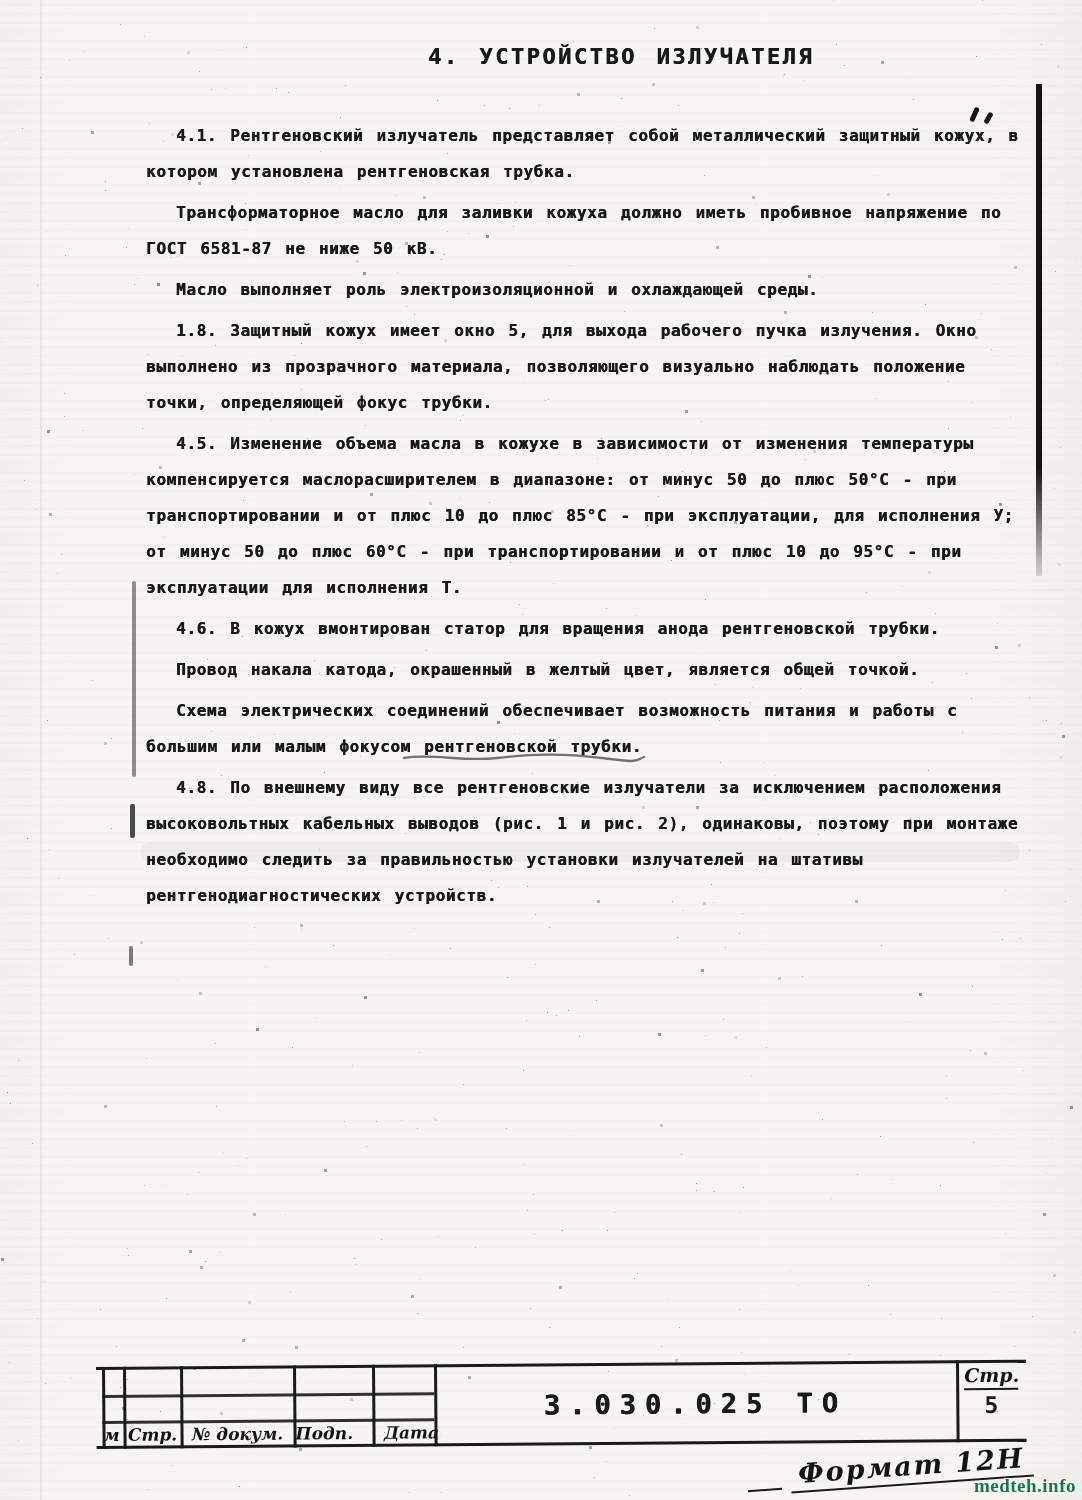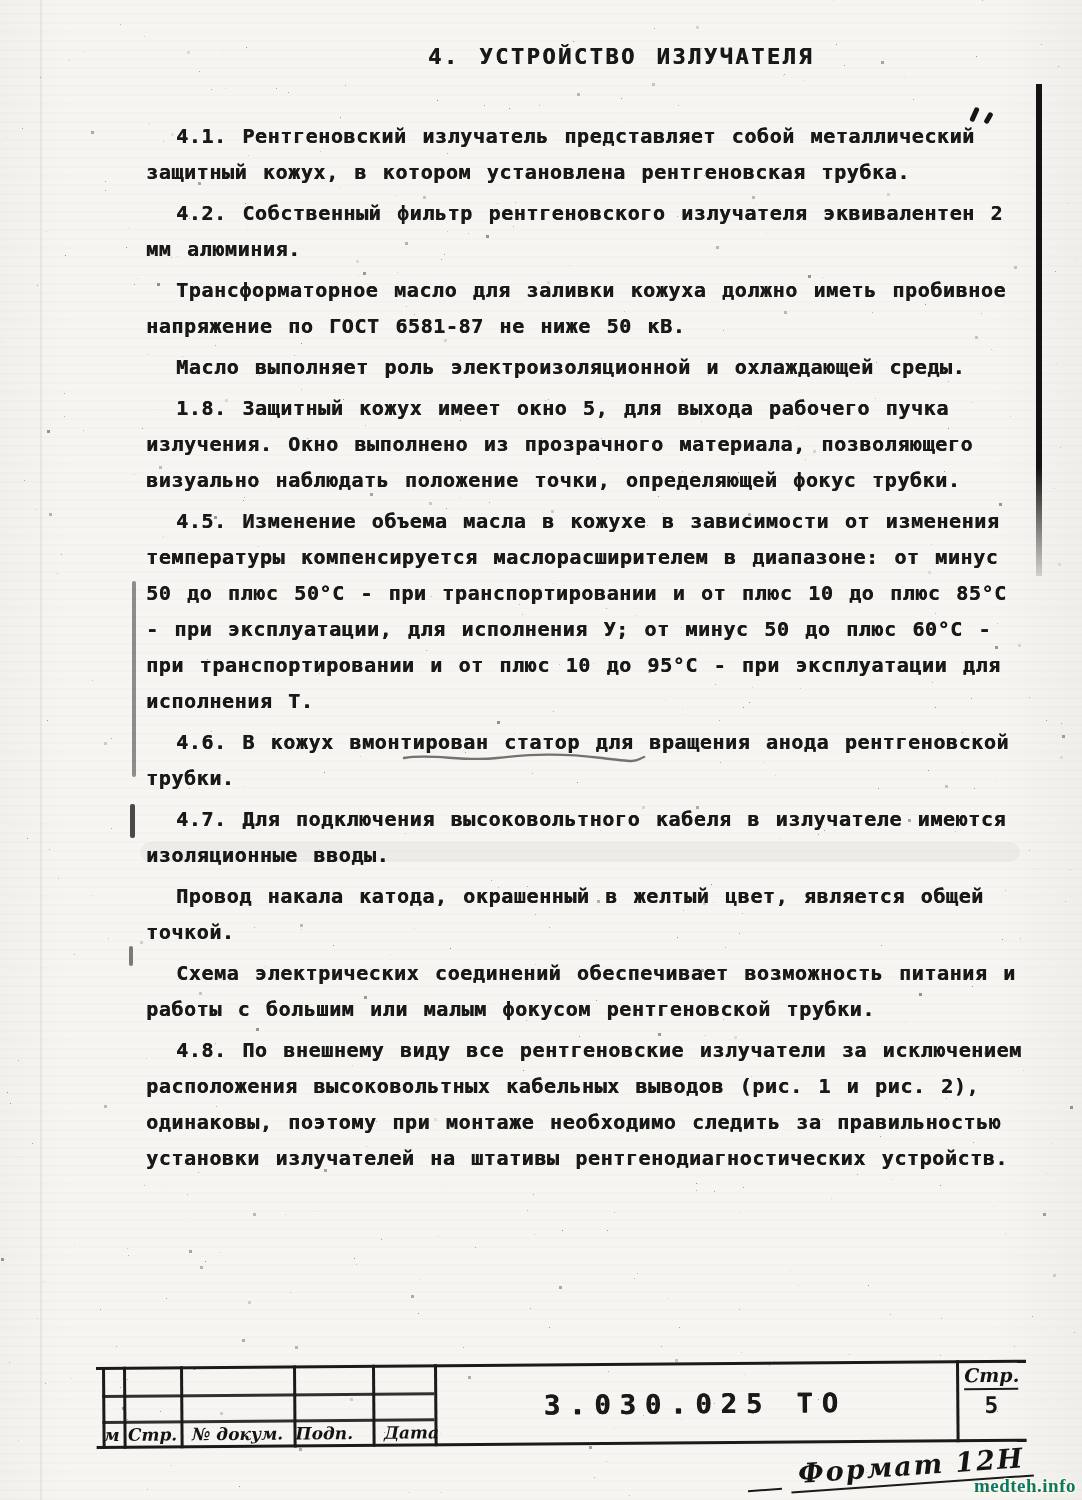--- a/index.html
+++ b/index.html
@@ -27,21 +27,21 @@
     position:absolute; left:428px; top:44px;
     font-size:22px; font-weight:700; letter-spacing:2.5px; word-spacing:4px;
     text-shadow:0.5px 0 0 #111;
     white-space:nowrap;
   }
 
   .body-text {
     position:absolute; left:146px; top:118px; width:878px;
   }
   .para {
-    font-size:20px; line-height:36px; font-weight:700;
+    font-size:16px; line-height:36px; font-weight:700;
     letter-spacing:0.6px; word-spacing:3px;
     text-indent:30px;
     margin-bottom:5px;
     text-shadow:0.45px 0 0 #141414;
   }
 
   
   .right-scan-line {
     position:absolute; left:1036px; top:84px; width:6px; height:492px;
     background:linear-gradient(#141414 0 78%, rgba(20,20,20,0.45) 92%, rgba(20,20,20,0.15));
@@ -137,27 +137,25 @@
 <div class="paper"></div>
 <div class="noise" id="noise">
     <div style="position: absolute; left: 0px; top: 0px; width: 1px; height: 1px; background: transparent; box-shadow: rgba(25, 25, 25, 0.33) 649px 671px 0px 1px, rgba(25, 25, 25, 0.32) 189px 788px 0px 0px, rgba(25, 25, 25, 0.42) 935px 707px 0px 0px, rgba(25, 25, 25, 0.27) 805px 459px 0px 0px, rgba(25, 25, 25, 0.26) 742px 913px 0px 0px, rgba(25, 25, 25, 0.09) 904px 77px 0px 0px, rgba(25, 25, 25, 0.38) 288px 92px 0px 0px, rgba(25, 25, 25, 0.4) 573px 41px 0px 0px, rgba(25, 25, 25, 0.25) 527px 1210px 0px 0px, rgba(25, 25, 25, 0.31) 40px 77px 0px 0px, rgba(25, 25, 25, 0.2) 265px 966px 0px 0px, rgba(25, 25, 25, 0.16) 798px 1285px 0px 0px, rgba(25, 25, 25, 0.33) 307px 438px 0px 0px, rgba(25, 25, 25, 0.11) 735px 1037px 0px 1px, rgba(25, 25, 25, 0.13) 1019px 645px 0px 1px, rgba(25, 25, 25, 0.26) 120px 24px 0px 0px, rgba(25, 25, 25, 0.35) 661px 1346px 0px 0px, rgba(25, 25, 25, 0.15) 1010px 416px 0px 0px, rgba(25, 25, 25, 0.46) 562px 1230px 0px 0px, rgba(25, 25, 25, 0.3) 608px 1371px 0px 0px, rgba(25, 25, 25, 0.36) 364px 892px 0px 0px, rgba(25, 25, 25, 0.34) 319px 673px 0px 0px, rgba(25, 25, 25, 0.29) 1074px 1332px 0px 0px, rgba(25, 25, 25, 0.2) 320px 151px 0px 0px, rgba(25, 25, 25, 0.26) 849px 1354px 0px 0px, rgba(25, 25, 25, 0.15) 888px 194px 0px 1px, rgba(25, 25, 25, 0.24) 766px 1047px 0px 0px, rgba(25, 25, 25, 0.16) 177px 979px 0px 0px, rgba(25, 25, 25, 0.38) 679px 1327px 0px 0px, rgba(25, 25, 25, 0.22) 424px 197px 0px 1px, rgba(25, 25, 25, 0.41) 10px 1103px 0px 0px, rgba(25, 25, 25, 0.27) 981px 313px 0px 0px, rgba(25, 25, 25, 0.35) 199px 71px 0px 0px, rgba(25, 25, 25, 0.09) 315px 412px 0px 0px, rgba(25, 25, 25, 0.46) 239px 1486px 0px 0px, rgba(25, 25, 25, 0.19) 177px 256px 0px 0px, rgba(25, 25, 25, 0.34) 426px 650px 0px 0px, rgba(25, 25, 25, 0.2) 430px 503px 0px 1px, rgba(25, 25, 25, 0.3) 535px 914px 0px 0px, rgba(25, 25, 25, 0.2) 254px 487px 0px 0px, rgba(25, 25, 25, 0.34) 723px 330px 0px 0px, rgba(25, 25, 25, 0.1) 339px 187px 0px 0px, rgba(25, 25, 25, 0.22) 624px 311px 0px 0px, rgba(25, 25, 25, 0.25) 769px 1365px 0px 0px, rgba(25, 25, 25, 0.4) 166px 1298px 0px 0px, rgba(25, 25, 25, 0.32) 966px 673px 0px 0px, rgba(25, 25, 25, 0.29) 872px 312px 0px 0px, rgba(25, 25, 25, 0.4) 1063px 736px 0px 1px, rgba(25, 25, 25, 0.14) 803px 80px 0px 0px, rgba(25, 25, 25, 0.46) 547px 1012px 0px 0px, rgba(25, 25, 25, 0.4) 881px 945px 0px 0px, rgba(25, 25, 25, 0.41) 647px 525px 0px 0px, rgba(25, 25, 25, 0.32) 735px 522px 0px 1px, rgba(25, 25, 25, 0.22) 356px 1264px 0px 0px, rgba(25, 25, 25, 0.36) 22px 128px 0px 0px, rgba(25, 25, 25, 0.35) 1032px 1316px 0px 0px, rgba(25, 25, 25, 0.1) 157px 409px 0px 0px, rgba(25, 25, 25, 0.35) 314px 660px 0px 0px, rgba(25, 25, 25, 0.33) 857px 1174px 0px 0px, rgba(25, 25, 25, 0.25) 559px 664px 0px 0px, rgba(25, 25, 25, 0.14) 459px 497px 0px 0px, rgba(25, 25, 25, 0.29) 545px 400px 0px 0px, rgba(25, 25, 25, 0.08) 699px 654px 0px 0px, rgba(25, 25, 25, 0.41) 160px 1411px 0px 0px, rgba(25, 25, 25, 0.39) 465px 752px 0px 0px, rgba(25, 25, 25, 0.35) 61px 554px 0px 0px, rgba(25, 25, 25, 0.37) 609px 142px 0px 1px, rgba(25, 25, 25, 0.39) 714px 1191px 0px 0px, rgba(25, 25, 25, 0.12) 569px 265px 0px 0px, rgba(25, 25, 25, 0.33) 64px 393px 0px 0px, rgba(25, 25, 25, 0.23) 606px 1461px 0px 0px, rgba(25, 25, 25, 0.28) 365px 425px 0px 0px, rgba(25, 25, 25, 0.18) 221px 1413px 0px 1px, rgba(25, 25, 25, 0.34) 560px 1287px 0px 1px, rgba(25, 25, 25, 0.27) 614px 1212px 0px 0px, rgba(25, 25, 25, 0.29) 810px 822px 0px 0px, rgba(25, 25, 25, 0.37) 590px 1447px 0px 1px, rgba(25, 25, 25, 0.41) 333px 945px 0px 0px, rgba(25, 25, 25, 0.41) 418px 1313px 0px 0px, rgba(25, 25, 25, 0.4) 446px 508px 0px 0px, rgba(25, 25, 25, 0.14) 667px 1298px 0px 0px, rgba(25, 25, 25, 0.18) 310px 1438px 0px 0px, rgba(25, 25, 25, 0.35) 681px 1154px 0px 0px, rgba(25, 25, 25, 0.29) 201px 1267px 0px 1px, rgba(25, 25, 25, 0.42) 509px 108px 0px 0px, rgba(25, 25, 25, 0.31) 729px 630px 0px 0px, rgba(25, 25, 25, 0.14) 775px 775px 0px 0px, rgba(25, 25, 25, 0.39) 105px 181px 0px 0px, rgba(25, 25, 25, 0.09) 905px 1022px 0px 0px, rgba(25, 25, 25, 0.41) 292px 1047px 0px 0px, rgba(25, 25, 25, 0.21) 676px 1360px 0px 1px, rgba(25, 25, 25, 0.26) 108px 938px 0px 0px, rgba(25, 25, 25, 0.28) 301px 389px 0px 0px, rgba(25, 25, 25, 0.38) 527px 886px 0px 0px, rgba(25, 25, 25, 0.1) 744px 1374px 0px 0px, rgba(25, 25, 25, 0.17) 36px 509px 0px 0px, rgba(25, 25, 25, 0.21) 1070px 869px 0px 0px, rgba(25, 25, 25, 0.38) 701px 48px 0px 0px, rgba(25, 25, 25, 0.27) 406px 306px 0px 0px, rgba(25, 25, 25, 0.24) 149px 123px 0px 0px, rgba(25, 25, 25, 0.44) 940px 1185px 0px 0px, rgba(25, 25, 25, 0.34) 189px 218px 0px 0px, rgba(25, 25, 25, 0.13) 223px 1152px 0px 0px, rgba(25, 25, 25, 0.16) 713px 902px 0px 0px, rgba(25, 25, 25, 0.1) 996px 781px 0px 0px, rgba(25, 25, 25, 0.1) 1034px 868px 0px 0px, rgba(25, 25, 25, 0.18) 352px 1065px 0px 0px, rgba(25, 25, 25, 0.32) 932px 682px 0px 0px, rgba(25, 25, 25, 0.11) 548px 282px 0px 1px, rgba(25, 25, 25, 0.26) 147px 1489px 0px 0px, rgba(25, 25, 25, 0.34) 549px 927px 0px 0px, rgba(25, 25, 25, 0.21) 171px 1465px 0px 0px, rgba(25, 25, 25, 0.25) 221px 775px 0px 0px, rgba(25, 25, 25, 0.09) 524px 377px 0px 0px, rgba(25, 25, 25, 0.18) 931px 544px 0px 0px, rgba(25, 25, 25, 0.1) 544px 61px 0px 0px, rgba(25, 25, 25, 0.39) 973px 1142px 0px 0px, rgba(25, 25, 25, 0.26) 58px 878px 0px 0px, rgba(25, 25, 25, 0.3) 553px 711px 0px 0px, rgba(25, 25, 25, 0.34) 18px 1060px 0px 0px, rgba(25, 25, 25, 0.43) 198px 552px 0px 0px, rgba(25, 25, 25, 0.26) 301px 925px 0px 1px, rgba(25, 25, 25, 0.25) 49px 849px 0px 0px, rgba(25, 25, 25, 0.35) 506px 1128px 0px 0px, rgba(25, 25, 25, 0.26) 643px 1415px 0px 0px, rgba(25, 25, 25, 0.28) 9px 1362px 0px 0px, rgba(25, 25, 25, 0.31) 526px 1020px 0px 0px, rgba(25, 25, 25, 0.45) 920px 994px 0px 1px, rgba(25, 25, 25, 0.39) 1044px 1214px 0px 1px, rgba(25, 25, 25, 0.09) 172px 134px 0px 1px, rgba(25, 25, 25, 0.37) 530px 1308px 0px 0px, rgba(25, 25, 25, 0.43) 354px 1258px 0px 0px, rgba(25, 25, 25, 0.22) 708px 375px 0px 0px, rgba(25, 25, 25, 0.17) 783px 75px 0px 0px, rgba(25, 25, 25, 0.45) 671px 560px 0px 0px, rgba(25, 25, 25, 0.09) 442px 1186px 0px 0px, rgba(25, 25, 25, 0.31) 739px 1309px 0px 0px, rgba(25, 25, 25, 0.4) 971px 698px 0px 0px, rgba(25, 25, 25, 0.28) 682px 471px 0px 0px, rgba(25, 25, 25, 0.11) 1076px 258px 0px 0px, rgba(25, 25, 25, 0.31) 696px 1190px 0px 0px, rgba(25, 25, 25, 0.14) 902px 586px 0px 0px, rgba(25, 25, 25, 0.35) 1055px 271px 0px 0px, rgba(25, 25, 25, 0.42) 612px 818px 0px 0px, rgba(25, 25, 25, 0.12) 833px 0px 0px 0px, rgba(25, 25, 25, 0.28) 982px 0px 0px 0px, rgba(25, 25, 25, 0.08) 62px 1115px 0px 0px, rgba(25, 25, 25, 0.16) 438px 1236px 0px 0px, rgba(25, 25, 25, 0.32) 802px 976px 0px 0px, rgba(25, 25, 25, 0.24) 637px 1273px 0px 0px, rgba(25, 25, 25, 0.15) 635px 615px 0px 0px, rgba(25, 25, 25, 0.19) 146px 1058px 0px 0px, rgba(25, 25, 25, 0.31) 997px 1411px 0px 0px, rgba(25, 25, 25, 0.42) 365px 997px 0px 1px, rgba(25, 25, 25, 0.27) 749px 514px 0px 1px, rgba(25, 25, 25, 0.2) 991px 349px 0px 0px, rgba(25, 25, 25, 0.09) 1061px 757px 0px 1px, rgba(25, 25, 25, 0.18) 704px 903px 0px 1px, rgba(25, 25, 25, 0.2) 1040px 335px 0px 1px, rgba(25, 25, 25, 0.19) 553px 583px 0px 0px, rgba(25, 25, 25, 0.27) 1020px 938px 0px 0px, rgba(25, 25, 25, 0.3) 394px 667px 0px 0px, rgba(25, 25, 25, 0.42) 972px 986px 0px 0px, rgba(25, 25, 25, 0.32) 634px 1278px 0px 0px, rgba(25, 25, 25, 0.32) 491px 880px 0px 0px, rgba(25, 25, 25, 0.35) 441px 259px 0px 0px, rgba(25, 25, 25, 0.13) 413px 489px 0px 0px, rgba(25, 25, 25, 0.25) 701px 421px 0px 0px, rgba(25, 25, 25, 0.16) 756px 204px 0px 0px, rgba(25, 25, 25, 0.21) 301px 929px 0px 0px, rgba(25, 25, 25, 0.11) 665px 700px 0px 0px, rgba(25, 25, 25, 0.41) 215px 517px 0px 1px, rgba(25, 25, 25, 0.33) 1029px 697px 0px 0px, rgba(25, 25, 25, 0.23) 661px 1125px 0px 1px, rgba(25, 25, 25, 0.3) 406px 243px 0px 1px, rgba(25, 25, 25, 0.12) 188px 52px 0px 1px, rgba(25, 25, 25, 0.45) 577px 782px 0px 0px, rgba(25, 25, 25, 0.42) 568px 1010px 0px 0px, rgba(25, 25, 25, 0.43) 955px 132px 0px 0px, rgba(25, 25, 25, 0.25) 419px 1052px 0px 0px, rgba(25, 25, 25, 0.33) 350px 556px 0px 0px, rgba(25, 25, 25, 0.3) 941px 1318px 0px 0px, rgba(25, 25, 25, 0.3) 532px 773px 0px 0px, rgba(25, 25, 25, 0.24) 441px 1492px 0px 0px, rgba(25, 25, 25, 0.13) 46px 231px 0px 0px, rgba(25, 25, 25, 0.25) 366px 1146px 0px 0px, rgba(25, 25, 25, 0.25) 409px 1492px 0px 0px, rgba(25, 25, 25, 0.3) 376px 1121px 0px 0px, rgba(25, 25, 25, 0.22) 285px 169px 0px 0px, rgba(25, 25, 25, 0.37) 127px 1419px 0px 0px, rgba(25, 25, 25, 0.41) 621px 98px 0px 0px, rgba(25, 25, 25, 0.45) 205px 1261px 0px 0px, rgba(25, 25, 25, 0.23) 487px 625px 0px 0px, rgba(25, 25, 25, 0.23) 57px 573px 0px 0px, rgba(25, 25, 25, 0.17) 18px 1440px 0px 0px, rgba(25, 25, 25, 0.38) 134px 284px 0px 0px, rgba(25, 25, 25, 0.17) 1054px 1275px 0px 1px, rgba(25, 25, 25, 0.16) 763px 762px 0px 0px, rgba(25, 25, 25, 0.43) 2px 1259px 0px 1px, rgba(25, 25, 25, 0.44) 245px 203px 0px 0px, rgba(25, 25, 25, 0.32) 725px 947px 0px 0px, rgba(25, 25, 25, 0.4) 743px 1187px 0px 0px, rgba(25, 25, 25, 0.11) 244px 786px 0px 0px, rgba(25, 25, 25, 0.29) 296px 1347px 0px 1px, rgba(25, 25, 25, 0.1) 222px 50px 0px 0px, rgba(25, 25, 25, 0.44) 1000px 504px 0px 1px, rgba(25, 25, 25, 0.19) 830px 220px 0px 0px, rgba(25, 25, 25, 0.31) 74px 954px 0px 0px, rgba(25, 25, 25, 0.42) 711px 884px 0px 0px, rgba(25, 25, 25, 0.39) 739px 933px 0px 0px, rgba(25, 25, 25, 0.44) 242px 636px 0px 0px, rgba(25, 25, 25, 0.31) 215px 345px 0px 0px, rgba(25, 25, 25, 0.21) 603px 638px 0px 0px, rgba(25, 25, 25, 0.32) 463px 1084px 0px 0px, rgba(25, 25, 25, 0.4) 702px 970px 0px 1px, rgba(25, 25, 25, 0.25) 524px 1164px 0px 0px, rgba(25, 25, 25, 0.45) 705px 599px 0px 0px, rgba(25, 25, 25, 0.42) 996px 647px 0px 1px, rgba(25, 25, 25, 0.18) 105px 743px 0px 1px, rgba(25, 25, 25, 0.36) 533px 1194px 0px 0px, rgba(25, 25, 25, 0.44) 384px 1432px 0px 0px, rgba(25, 25, 25, 0.18) 800px 688px 0px 0px, rgba(25, 25, 25, 0.09) 398px 404px 0px 0px, rgba(25, 25, 25, 0.09) 766px 233px 0px 0px, rgba(25, 25, 25, 0.29) 861px 134px 0px 0px, rgba(25, 25, 25, 0.3) 489px 502px 0px 0px, rgba(25, 25, 25, 0.36) 325px 1170px 0px 1px, rgba(25, 25, 25, 0.31) 719px 720px 0px 0px, rgba(25, 25, 25, 0.24) 1060px 447px 0px 0px, rgba(25, 25, 25, 0.15) 315px 1017px 0px 0px, rgba(25, 25, 25, 0.46) 696px 1183px 0px 0px, rgba(25, 25, 25, 0.27) 940px 1355px 0px 0px, rgba(25, 25, 25, 0.1) 420px 1279px 0px 0px, rgba(25, 25, 25, 0.36) 654px 28px 0px 0px, rgba(25, 25, 25, 0.23) 182px 356px 0px 0px, rgba(25, 25, 25, 0.41) 1046px 720px 0px 0px, rgba(25, 25, 25, 0.22) 875px 398px 0px 0px, rgba(25, 25, 25, 0.37) 276px 88px 0px 0px, rgba(25, 25, 25, 0.31) 962px 732px 0px 0px, rgba(25, 25, 25, 0.38) 686px 411px 0px 1px, rgba(25, 25, 25, 0.43) 677px 937px 0px 0px, rgba(25, 25, 25, 0.11) 440px 1433px 0px 0px, rgba(25, 25, 25, 0.17) 946px 1075px 0px 0px, rgba(25, 25, 25, 0.3) 128px 1255px 0px 0px, rgba(25, 25, 25, 0.28) 935px 613px 0px 0px, rgba(25, 25, 25, 0.44) 48px 431px 0px 1px, rgba(25, 25, 25, 0.11) 613px 795px 0px 0px, rgba(25, 25, 25, 0.46) 948px 428px 0px 0px, rgba(25, 25, 25, 0.16) 714px 370px 0px 0px, rgba(25, 25, 25, 0.32) 243px 1340px 0px 1px, rgba(25, 25, 25, 0.3) 417px 1128px 0px 0px, rgba(25, 25, 25, 0.27) 498px 887px 0px 0px, rgba(25, 25, 25, 0.16) 514px 733px 0px 0px, rgba(25, 25, 25, 0.13) 739px 1212px 0px 0px, rgba(25, 25, 25, 0.12) 357px 261px 0px 1px, rgba(25, 25, 25, 0.09) 574px 1131px 0px 0px, rgba(25, 25, 25, 0.26) 539px 105px 0px 0px, rgba(25, 25, 25, 0.28) 254px 927px 0px 0px, rgba(25, 25, 25, 0.08) 906px 1465px 0px 0px, rgba(25, 25, 25, 0.11) 892px 1179px 0px 0px, rgba(25, 25, 25, 0.26) 294px 355px 0px 0px, rgba(25, 25, 25, 0.36) 142px 428px 0px 0px, rgba(25, 25, 25, 0.41) 792px 1442px 0px 0px, rgba(25, 25, 25, 0.22) 985px 1053px 0px 1px, rgba(25, 25, 25, 0.32) 211px 89px 0px 0px, rgba(25, 25, 25, 0.35) 300px 1449px 0px 1px, rgba(25, 25, 25, 0.11) 1056px 363px 0px 0px, rgba(25, 25, 25, 0.46) 324px 772px 0px 0px, rgba(25, 25, 25, 0.46) 822px 1119px 0px 0px, rgba(25, 25, 25, 0.42) 868px 1285px 0px 0px, rgba(25, 25, 25, 0.22) 405px 833px 0px 0px, rgba(25, 25, 25, 0.34) 216px 1106px 0px 0px, rgba(25, 25, 25, 0.09) 239px 1165px 0px 0px, rgba(25, 25, 25, 0.45) 158px 284px 0px 1px, rgba(25, 25, 25, 0.36) 371px 494px 0px 1px, rgba(25, 25, 25, 0.3) 244px 497px 0px 0px, rgba(25, 25, 25, 0.4) 970px 1050px 0px 0px, rgba(25, 25, 25, 0.18) 751px 1076px 0px 0px, rgba(25, 25, 25, 0.14) 445px 340px 0px 1px, rgba(25, 25, 25, 0.42) 607px 1230px 0px 0px, rgba(25, 25, 25, 0.16) 1023px 1070px 0px 0px, rgba(25, 25, 25, 0.4) 549px 1327px 0px 0px, rgba(25, 25, 25, 0.23) 69px 60px 0px 0px, rgba(25, 25, 25, 0.16) 141px 942px 0px 1px, rgba(25, 25, 25, 0.17) 83px 51px 0px 0px, rgba(25, 25, 25, 0.27) 1014px 1346px 0px 0px, rgba(25, 25, 25, 0.18) 360px 756px 0px 0px, rgba(25, 25, 25, 0.45) 743px 707px 0px 0px, rgba(25, 25, 25, 0.27) 578px 94px 0px 1px, rgba(25, 25, 25, 0.29) 704px 175px 0px 0px, rgba(25, 25, 25, 0.16) 1054px 488px 0px 0px, rgba(25, 25, 25, 0.28) 519px 604px 0px 0px, rgba(25, 25, 25, 0.36) 484px 105px 0px 0px, rgba(25, 25, 25, 0.17) 144px 36px 0px 0px, rgba(25, 25, 25, 0.32) 469px 1377px 0px 1px, rgba(25, 25, 25, 0.43) 450px 948px 0px 0px, rgba(25, 25, 25, 0.28) 215px 1043px 0px 0px, rgba(25, 25, 25, 0.3) 662px 513px 0px 0px, rgba(25, 25, 25, 0.22) 274px 734px 0px 0px, rgba(25, 25, 25, 0.21) 497px 203px 0px 0px, rgba(25, 25, 25, 0.17) 258px 546px 0px 0px, rgba(25, 25, 25, 0.39) 844px 65px 0px 0px, rgba(25, 25, 25, 0.29) 715px 684px 0px 0px, rgba(25, 25, 25, 0.16) 137px 278px 0px 0px, rgba(25, 25, 25, 0.3) 606px 608px 0px 0px, rgba(25, 25, 25, 0.23) 534px 1234px 0px 0px, rgba(25, 25, 25, 0.43) 257px 1029px 0px 1px, rgba(25, 25, 25, 0.15) 831px 1198px 0px 0px, rgba(25, 25, 25, 0.35) 199px 183px 0px 1px, rgba(25, 25, 25, 0.31) 522px 820px 0px 0px, rgba(25, 25, 25, 0.46) 944px 471px 0px 0px, rgba(25, 25, 25, 0.28) 946px 1098px 0px 0px, rgba(25, 25, 25, 0.1) 993px 350px 0px 0px, rgba(25, 25, 25, 0.41) 460px 420px 0px 0px, rgba(25, 25, 25, 0.21) 653px 84px 0px 1px, rgba(25, 25, 25, 0.38) 658px 496px 0px 0px, rgba(25, 25, 25, 0.15) 790px 1270px 0px 0px, rgba(25, 25, 25, 0.37) 111px 738px 0px 0px, rgba(25, 25, 25, 0.32) 598px 901px 0px 1px, rgba(25, 25, 25, 0.1) 798px 429px 0px 0px, rgba(25, 25, 25, 0.1) 22px 1156px 0px 0px, rgba(25, 25, 25, 0.25) 83px 430px 0px 0px, rgba(25, 25, 25, 0.26) 105px 1106px 0px 1px, rgba(25, 25, 25, 0.46) 510px 562px 0px 0px, rgba(25, 25, 25, 0.11) 621px 126px 0px 0px, rgba(25, 25, 25, 0.35) 37px 285px 0px 0px, rgba(25, 25, 25, 0.37) 414px 314px 0px 0px, rgba(25, 25, 25, 0.44) 126px 247px 0px 0px, rgba(25, 25, 25, 0.45) 437px 100px 0px 0px, rgba(25, 25, 25, 0.24) 629px 1495px 0px 0px, rgba(25, 25, 25, 0.33) 447px 153px 0px 0px, rgba(25, 25, 25, 0.31) 194px 1368px 0px 1px, rgba(25, 25, 25, 0.16) 463px 415px 0px 0px, rgba(25, 25, 25, 0.22) 200px 993px 0px 1px, rgba(25, 25, 25, 0.22) 1015px 267px 0px 1px, rgba(25, 25, 25, 0.27) 431px 596px 0px 0px, rgba(25, 25, 25, 0.1) 1052px 1143px 0px 0px, rgba(25, 25, 25, 0.28) 163px 141px 0px 0px, rgba(25, 25, 25, 0.36) 32px 1143px 0px 0px, rgba(25, 25, 25, 0.41) 507px 977px 0px 0px, rgba(25, 25, 25, 0.27) 187px 1194px 0px 0px, rgba(25, 25, 25, 0.15) 1046px 1173px 0px 0px, rgba(25, 25, 25, 0.44) 487px 236px 0px 1px, rgba(25, 25, 25, 0.15) 614px 1428px 0px 0px, rgba(25, 25, 25, 0.14) 780px 838px 0px 0px, rgba(25, 25, 25, 0.45) 581px 219px 0px 1px, rgba(25, 25, 25, 0.25) 576px 453px 0px 0px, rgba(25, 25, 25, 0.12) 271px 420px 0px 0px, rgba(25, 25, 25, 0.11) 1068px 203px 0px 0px, rgba(25, 25, 25, 0.28) 181px 1386px 0px 0px, rgba(25, 25, 25, 0.36) 714px 1403px 0px 0px, rgba(25, 25, 25, 0.19) 593px 663px 0px 0px, rgba(25, 25, 25, 0.37) 127px 1379px 0px 0px, rgba(25, 25, 25, 0.3) 548px 399px 0px 0px, rgba(25, 25, 25, 0.43) 809px 276px 0px 1px, rgba(25, 25, 25, 0.29) 50px 514px 0px 1px, rgba(25, 25, 25, 0.44) 246px 47px 0px 0px, rgba(25, 25, 25, 0.2) 822px 277px 0px 0px, rgba(25, 25, 25, 0.12) 226px 400px 0px 1px, rgba(25, 25, 25, 0.15) 396px 195px 0px 0px, rgba(25, 25, 25, 0.2) 257px 1446px 0px 0px, rgba(25, 25, 25, 0.28) 785px 312px 0px 1px, rgba(25, 25, 25, 0.27) 753px 197px 0px 1px, rgba(25, 25, 25, 0.11) 165px 1186px 0px 0px, rgba(25, 25, 25, 0.34) 92px 132px 0px 1px, rgba(25, 25, 25, 0.2) 401px 1120px 0px 0px, rgba(25, 25, 25, 0.2) 127px 1248px 0px 0px, rgba(25, 25, 25, 0.13) 752px 687px 0px 0px, rgba(25, 25, 25, 0.35) 672px 901px 0px 0px, rgba(25, 25, 25, 0.34) 24px 480px 0px 0px, rgba(25, 25, 25, 0.37) 100px 1309px 0px 0px, rgba(25, 25, 25, 0.15) 643px 807px 0px 1px, rgba(25, 25, 25, 0.46) 7px 1092px 0px 0px, rgba(25, 25, 25, 0.42) 928px 770px 0px 0px, rgba(25, 25, 25, 0.44) 925px 304px 0px 0px, rgba(25, 25, 25, 0.23) 447px 231px 0px 0px, rgba(25, 25, 25, 0.42) 364px 273px 0px 1px, rgba(25, 25, 25, 0.19) 37px 1318px 0px 0px, rgba(25, 25, 25, 0.43) 818px 1399px 0px 0px, rgba(25, 25, 25, 0.36) 190px 1251px 0px 1px, rgba(25, 25, 25, 0.27) 254px 1214px 0px 1px, rgba(25, 25, 25, 0.4) 601px 438px 0px 0px, rgba(25, 25, 25, 0.31) 1041px 44px 0px 0px, rgba(25, 25, 25, 0.33) 556px 1015px 0px 0px, rgba(25, 25, 25, 0.12) 390px 954px 0px 0px, rgba(25, 25, 25, 0.21) 92px 680px 0px 0px, rgba(25, 25, 25, 0.09) 875px 175px 0px 0px, rgba(25, 25, 25, 0.38) 120px 1387px 0px 0px, rgba(25, 25, 25, 0.29) 259px 375px 0px 0px, rgba(25, 25, 25, 0.34) 594px 1477px 0px 0px, rgba(25, 25, 25, 0.11) 414px 928px 0px 0px, rgba(25, 25, 25, 0.1) 681px 1419px 0px 0px, rgba(25, 25, 25, 0.1) 993px 1206px 0px 0px, rgba(25, 25, 25, 0.38) 596px 1000px 0px 0px, rgba(25, 25, 25, 0.13) 74px 1245px 0px 0px, rgba(25, 25, 25, 0.35) 1019px 1483px 0px 0px, rgba(25, 25, 25, 0.19) 681px 627px 0px 0px, rgba(25, 25, 25, 0.36) 876px 362px 0px 0px, rgba(25, 25, 25, 0.27) 717px 247px 0px 1px, rgba(25, 25, 25, 0.41) 880px 1136px 0px 0px, rgba(25, 25, 25, 0.32) 626px 49px 0px 0px, rgba(25, 25, 25, 0.2) 971px 402px 0px 0px, rgba(25, 25, 25, 0.28) 678px 105px 0px 0px, rgba(25, 25, 25, 0.4) 105px 190px 0px 0px, rgba(25, 25, 25, 0.25) 171px 257px 0px 0px, rgba(25, 25, 25, 0.33) 345px 85px 0px 0px, rgba(25, 25, 25, 0.39) 780px 209px 0px 0px, rgba(25, 25, 25, 0.24) 144px 1185px 0px 0px, rgba(25, 25, 25, 0.1) 394px 898px 0px 0px, rgba(25, 25, 25, 0.26) 522px 614px 0px 0px, rgba(25, 25, 25, 0.29) 1065px 901px 0px 0px, rgba(25, 25, 25, 0.42) 1002px 939px 0px 0px, rgba(25, 25, 25, 0.44) 976px 56px 0px 0px, rgba(25, 25, 25, 0.18) 474px 817px 0px 0px, rgba(25, 25, 25, 0.18) 552px 511px 0px 1px, rgba(25, 25, 25, 0.15) 285px 1214px 0px 0px, rgba(25, 25, 25, 0.31) 771px 487px 0px 0px, rgba(25, 25, 25, 0.22) 997px 623px 0px 0px, rgba(25, 25, 25, 0.27) 344px 1121px 0px 0px, rgba(25, 25, 25, 0.3) 948px 381px 0px 0px, rgba(25, 25, 25, 0.39) 974px 788px 0px 0px, rgba(25, 25, 25, 0.23) 705px 1035px 0px 0px, rgba(25, 25, 25, 0.23) 290px 1292px 0px 0px, rgba(25, 25, 25, 0.33) 784px 74px 0px 0px, rgba(25, 25, 25, 0.23) 438px 743px 0px 0px, rgba(25, 25, 25, 0.18) 351px 1399px 0px 1px, rgba(25, 25, 25, 0.36) 882px 62px 0px 1px, rgba(25, 25, 25, 0.15) 697px 27px 0px 1px, rgba(25, 25, 25, 0.45) 65px 255px 0px 0px, rgba(25, 25, 25, 0.09) 923px 374px 0px 0px, rgba(25, 25, 25, 0.44) 1071px 1107px 0px 1px, rgba(25, 25, 25, 0.33) 412px 1296px 0px 1px, rgba(25, 25, 25, 0.29) 198px 1172px 0px 0px, rgba(25, 25, 25, 0.18) 597px 458px 0px 0px, rgba(25, 25, 25, 0.39) 444px 254px 0px 0px, rgba(25, 25, 25, 0.32) 723px 1019px 0px 0px, rgba(25, 25, 25, 0.16) 600px 830px 0px 0px, rgba(25, 25, 25, 0.17) 134px 474px 0px 0px, rgba(25, 25, 25, 0.33) 116px 1346px 0px 0px, rgba(25, 25, 25, 0.41) 749px 702px 0px 0px, rgba(25, 25, 25, 0.4) 123px 1408px 0px 1px, rgba(25, 25, 25, 0.27) 211px 731px 0px 0px, rgba(25, 25, 25, 0.33) 720px 762px 0px 0px, rgba(25, 25, 25, 0.1) 418px 671px 0px 0px, rgba(25, 25, 25, 0.45) 207px 659px 0px 0px, rgba(25, 25, 25, 0.1) 354px 361px 0px 0px, rgba(25, 25, 25, 0.18) 721px 220px 0px 0px, rgba(25, 25, 25, 0.22) 779px 978px 0px 1px, rgba(25, 25, 25, 0.39) 388px 741px 0px 0px, rgba(25, 25, 25, 0.19) 248px 155px 0px 0px, rgba(25, 25, 25, 0.17) 319px 849px 0px 0px, rgba(25, 25, 25, 0.43) 243px 500px 0px 0px, rgba(25, 25, 25, 0.16) 397px 272px 0px 0px, rgba(25, 25, 25, 0.15) 814px 451px 0px 1px, rgba(25, 25, 25, 0.32) 475px 1247px 0px 0px, rgba(25, 25, 25, 0.33) 463px 1347px 0px 0px, rgba(25, 25, 25, 0.42) 659px 1034px 0px 1px, rgba(25, 25, 25, 0.21) 976px 337px 0px 1px, rgba(25, 25, 25, 0.45) 301px 343px 0px 0px, rgba(25, 25, 25, 0.25) 515px 202px 0px 0px, rgba(25, 25, 25, 0.15) 219px 1252px 0px 0px, rgba(25, 25, 25, 0.29) 890px 1314px 0px 0px, rgba(25, 25, 25, 0.25) 468px 233px 0px 0px, rgba(25, 25, 25, 0.09) 92px 895px 0px 0px, rgba(25, 25, 25, 0.43) 738px 472px 0px 0px, rgba(25, 25, 25, 0.18) 148px 354px 0px 0px, rgba(25, 25, 25, 0.43) 836px 44px 0px 0px, rgba(25, 25, 25, 0.32) 1029px 850px 0px 0px, rgba(25, 25, 25, 0.17) 256px 824px 0px 0px, rgba(25, 25, 25, 0.1) 435px 1119px 0px 1px, rgba(25, 25, 25, 0.33) 677px 216px 0px 0px, rgba(25, 25, 25, 0.35) 111px 828px 0px 0px, rgba(25, 25, 25, 0.45) 498px 722px 0px 1px, rgba(25, 25, 25, 0.41) 818px 834px 0px 0px, rgba(25, 25, 25, 0.29) 866px 592px 0px 0px, rgba(25, 25, 25, 0.46) 343px 399px 0px 0px, rgba(25, 25, 25, 0.36) 1061px 723px 0px 0px, rgba(25, 25, 25, 0.13) 6px 137px 0px 0px, rgba(25, 25, 25, 0.23) 946px 786px 0px 1px, rgba(25, 25, 25, 0.25) 246px 1158px 0px 0px, rgba(25, 25, 25, 0.09) 314px 1211px 0px 0px, rgba(25, 25, 25, 0.13) 682px 709px 0px 0px, rgba(25, 25, 25, 0.46) 878px 788px 0px 0px, rgba(25, 25, 25, 0.36) 381px 1239px 0px 0px, rgba(25, 25, 25, 0.14) 71px 1378px 0px 0px, rgba(25, 25, 25, 0.42) 824px 830px 0px 0px, rgba(25, 25, 25, 0.28) 1005px 890px 0px 0px, rgba(25, 25, 25, 0.26) 683px 910px 0px 0px, rgba(25, 25, 25, 0.45) 340px 117px 0px 0px, rgba(25, 25, 25, 0.13) 2px 341px 0px 0px, rgba(25, 25, 25, 0.17) 1005px 1233px 0px 0px, rgba(25, 25, 25, 0.09) 1059px 564px 0px 1px, rgba(25, 25, 25, 0.1) 358px 276px 0px 0px, rgba(25, 25, 25, 0.21) 955px 831px 0px 0px, rgba(25, 25, 25, 0.34) 697px 807px 0px 1px, rgba(25, 25, 25, 0.11) 685px 714px 0px 0px, rgba(25, 25, 25, 0.45) 523px 1070px 0px 0px, rgba(25, 25, 25, 0.36) 909px 820px 0px 1px, rgba(25, 25, 25, 0.33) 913px 99px 0px 0px, rgba(25, 25, 25, 0.4) 579px 1036px 0px 0px, rgba(25, 25, 25, 0.15) 489px 282px 0px 0px, rgba(25, 25, 25, 0.34) 1058px 66px 0px 0px, rgba(25, 25, 25, 0.19) 741px 1352px 0px 0px, rgba(25, 25, 25, 0.17) 225px 88px 0px 0px, rgba(25, 25, 25, 0.22) 43px 1281px 0px 0px, rgba(25, 25, 25, 0.32) 513px 226px 0px 0px, rgba(25, 25, 25, 0.12) 128px 228px 0px 0px, rgba(25, 25, 25, 0.09) 247px 229px 0px 0px, rgba(25, 25, 25, 0.11) 929px 572px 0px 1px, rgba(25, 25, 25, 0.43) 27px 838px 0px 0px, rgba(25, 25, 25, 0.17) 249px 1302px 0px 1px, rgba(25, 25, 25, 0.45) 47px 720px 0px 0px, rgba(25, 25, 25, 0.28) 64px 416px 0px 0px, rgba(25, 25, 25, 0.28) 866px 1472px 0px 0px, rgba(25, 25, 25, 0.34) 45px 1383px 0px 0px, rgba(25, 25, 25, 0.29) 856px 901px 0px 1px, rgba(25, 25, 25, 0.1) 189px 1221px 0px 0px, rgba(25, 25, 25, 0.23) 163px 537px 0px 0px, rgba(25, 25, 25, 0.2) 535px 964px 0px 0px, rgba(25, 25, 25, 0.25) 160px 467px 0px 1px;"></div>
   </div>
 <div class="fold-line"></div>
 
 <h1 class="title">4. УСТРОЙСТВО ИЗЛУЧАТЕЛЯ</h1>
 
 <div class="body-text" id="paragraphs">
     <p class="para">4.1. Рентгеновский излучатель представляет собой металлический защитный кожух, в котором установлена рентгеновская трубка.</p>
-    <p class="para">4.2. Собственный фильтр рентгеновского излучателя эквивалентен 2 мм алюминия.</p>
     <p class="para">Трансформаторное масло для заливки кожуха должно иметь пробивное напряжение по ГОСТ 6581-87 не ниже 50 кВ.</p>
     <p class="para">Масло выполняет роль электроизоляционной и охлаждающей среды.</p>
     <p class="para">1.8. Защитный кожух имеет окно 5, для выхода рабочего пучка излучения. Окно выполнено из прозрачного материала, позволяющего визуально наблюдать положение точки, определяющей фокус трубки.</p>
     <p class="para">4.5. Изменение объема масла в кожухе в зависимости от изменения температуры компенсируется маслорасширителем в диапазоне: от минус 50 до плюс 50°С - при транспортировании и от плюс 10 до плюс 85°С - при эксплуатации, для исполнения У; от минус 50 до плюс 60°С - при транспортировании и от плюс 10 до 95°С - при эксплуатации для исполнения Т.</p>
     <p class="para">4.6. В кожух вмонтирован статор для вращения анода рентгеновской трубки.</p>
-    <p class="para">4.7. Для подключения высоковольтного кабеля в излучателе имеются изоляционные вводы.</p>
     <p class="para">Провод накала катода, окрашенный в желтый цвет, является общей точкой.</p>
     <p class="para">Схема электрических соединений обеспечивает возможность питания и работы с большим или малым фокусом рентгеновской трубки.</p>
     <p class="para">4.8. По внешнему виду все рентгеновские излучатели за исключением расположения высоковольтных кабельных выводов (рис. 1 и рис. 2), одинаковы, поэтому при монтаже необходимо следить за правильностью установки излучателей на штативы рентгенодиагностических устройств.</p>
   </div>
 
 <div class="right-scan-line"></div>
 <div class="tick-mark-a"></div>
 <div class="tick-mark-b"></div>
 <div class="change-bar-1"></div>
 <div class="change-bar-2"></div>

